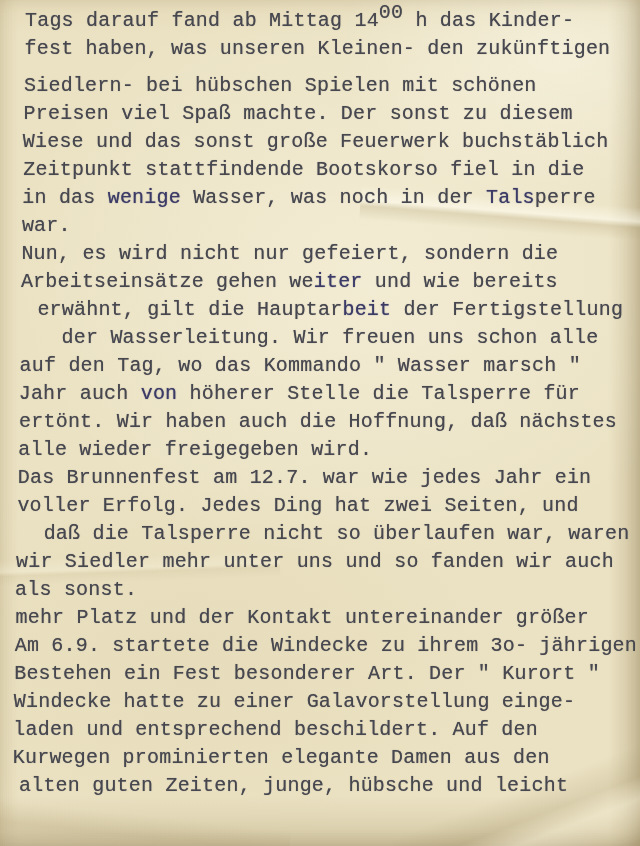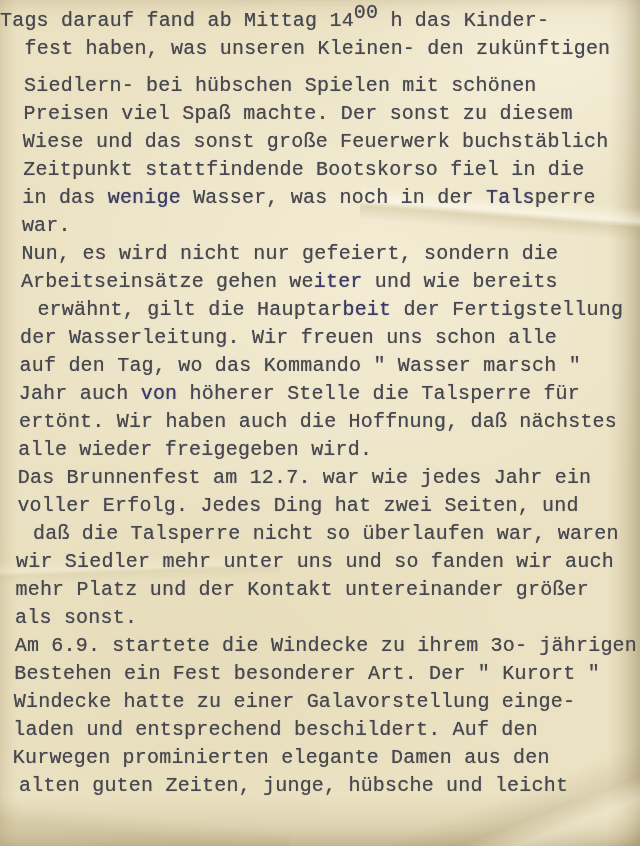--- a/index.html
+++ b/index.html
@@ -91,42 +91,42 @@
 </style>
 </head>
 <body>
 
 <div class="paper">
   <div class="crease crease-upper-right"></div>
   <div class="crease crease-mid-left"></div>
   <div class="crease crease-bottom-right"></div>
   <div class="crease crease-bottom-left"></div>
   <div class="text-block">
-      <div class="line" style=""><span class="">Tags darauf fand ab Mittag 14</span><span class="sup">00</span><span class=""> h das Kinder-</span></div>
+      <div class="line" style="margin-left: 25px;"><span class="">Tags darauf fand ab Mittag 14</span><span class="sup">00</span><span class=""> h das Kinder-</span></div>
       <div class="line" style="margin-left: 24.6px;"><span class="">fest haben, was unseren Kleinen- den zukünftigen</span></div>
       <div class="line" style="margin-left: 24.1px; margin-top: 9px;"><span class="">Siedlern- bei hübschen Spielen mit schönen</span></div>
       <div class="line" style="margin-left: 23.6px;"><span class="">Preisen viel Spaß machte. Der sonst zu diesem</span></div>
       <div class="line" style="margin-left: 22.8px;"><span class="">Wiese und das sonst große Feuerwerk buchstäblich</span></div>
       <div class="line" style="margin-left: 23.2px;"><span class="">Zeitpunkt stattfindende Bootskorso fiel in die</span></div>
       <div class="line" style="margin-left: 22.3px;"><span class="">in das </span><span class="dark ">wenige</span><span class=""> Wasser, was noch in der </span><span class="dark ">Tals</span><span class="">perre</span></div>
       <div class="line" style="margin-left: 21.9px;"><span class="">war.</span></div>
       <div class="line" style="margin-left: 21.4px;"><span class="">Nun, es wird nicht nur gefeiert, sondern die</span></div>
       <div class="line" style="margin-left: 20.9px;"><span class="">Arbeitseinsätze gehen we</span><span class="dark ">iter</span><span class=""> und wie bereits</span></div>
       <div class="line" style="margin-left: 20.5px; text-align: center;"><span class="">erwähnt, gilt die Hauptar</span><span class="dark ">beit</span><span class=""> der Fertigstellung</span></div>
-      <div class="line" style="margin-left: 20.1px;"><span class="">der Wasserleitung. Wir freuen uns schon alle</span></div>
+      <div class="line" style="margin-left: 20.1px; text-align: center;"><span class="">der Wasserleitung. Wir freuen uns schon alle</span></div>
       <div class="line" style="margin-left: 19.6px;"><span class="">auf den Tag, wo das Kommando " Wasser marsch "</span></div>
       <div class="line" style="margin-left: 18.7px;"><span class="">Jahr auch </span><span class="dark ">von</span><span class=""> höherer Stelle die Talsperre für</span></div>
       <div class="line" style="margin-left: 19.1px;"><span class="">ertönt. Wir haben auch die Hoffnung, daß nächstes</span></div>
       <div class="line" style="margin-left: 18.3px;"><span class="">alle wieder freigegeben wird.</span></div>
       <div class="line" style="margin-left: 17.8px;"><span class="">Das Brunnenfest am 12.7. war wie jedes Jahr ein</span></div>
       <div class="line" style="margin-left: 17.4px;"><span class="">voller Erfolg. Jedes Ding hat zwei Seiten, und</span></div>
-      <div class="line" style="margin-left: 33px;"><span class="">daß die Talsperre nicht so überlaufen war, waren</span></div>
+      <div class="line" style="margin-left: 33px; text-align: center;"><span class="">daß die Talsperre nicht so überlaufen war, waren</span></div>
       <div class="line" style="margin-left: 16px;"><span class="">wir Siedler mehr unter uns und so fanden wir auch</span></div>
+      <div class="line" style="margin-left: 15.1px;"><span class="">als sonst.</span></div>
       <div class="line" style="margin-left: 15.5px;"><span class="">mehr Platz und der Kontakt untereinander größer</span></div>
-      <div class="line" style="margin-left: 15.1px;"><span class="">als sonst.</span></div>
       <div class="line" style="margin-left: 14.7px;"><span class="">Am 6.9. startete die Windecke zu ihrem 3o- jährigen</span></div>
       <div class="line" style="margin-left: 14.2px;"><span class="">Bestehen ein Fest besonderer Art. Der " Kurort "</span></div>
       <div class="line" style="margin-left: 13.8px;"><span class="">Windecke hatte zu einer Galavorstellung einge-</span></div>
       <div class="line" style="margin-left: 13.3px;"><span class="">laden und entsprechend beschildert. Auf den</span></div>
       <div class="line" style="margin-left: 12.8px;"><span class="">Kurwegen prominierten elegante Damen aus den</span></div>
       <div class="line" style="margin-left: 19px;"><span class="">alten guten Zeiten, junge, hübsche und leicht</span></div>
     </div>
 </div>
 
 </body></html>

